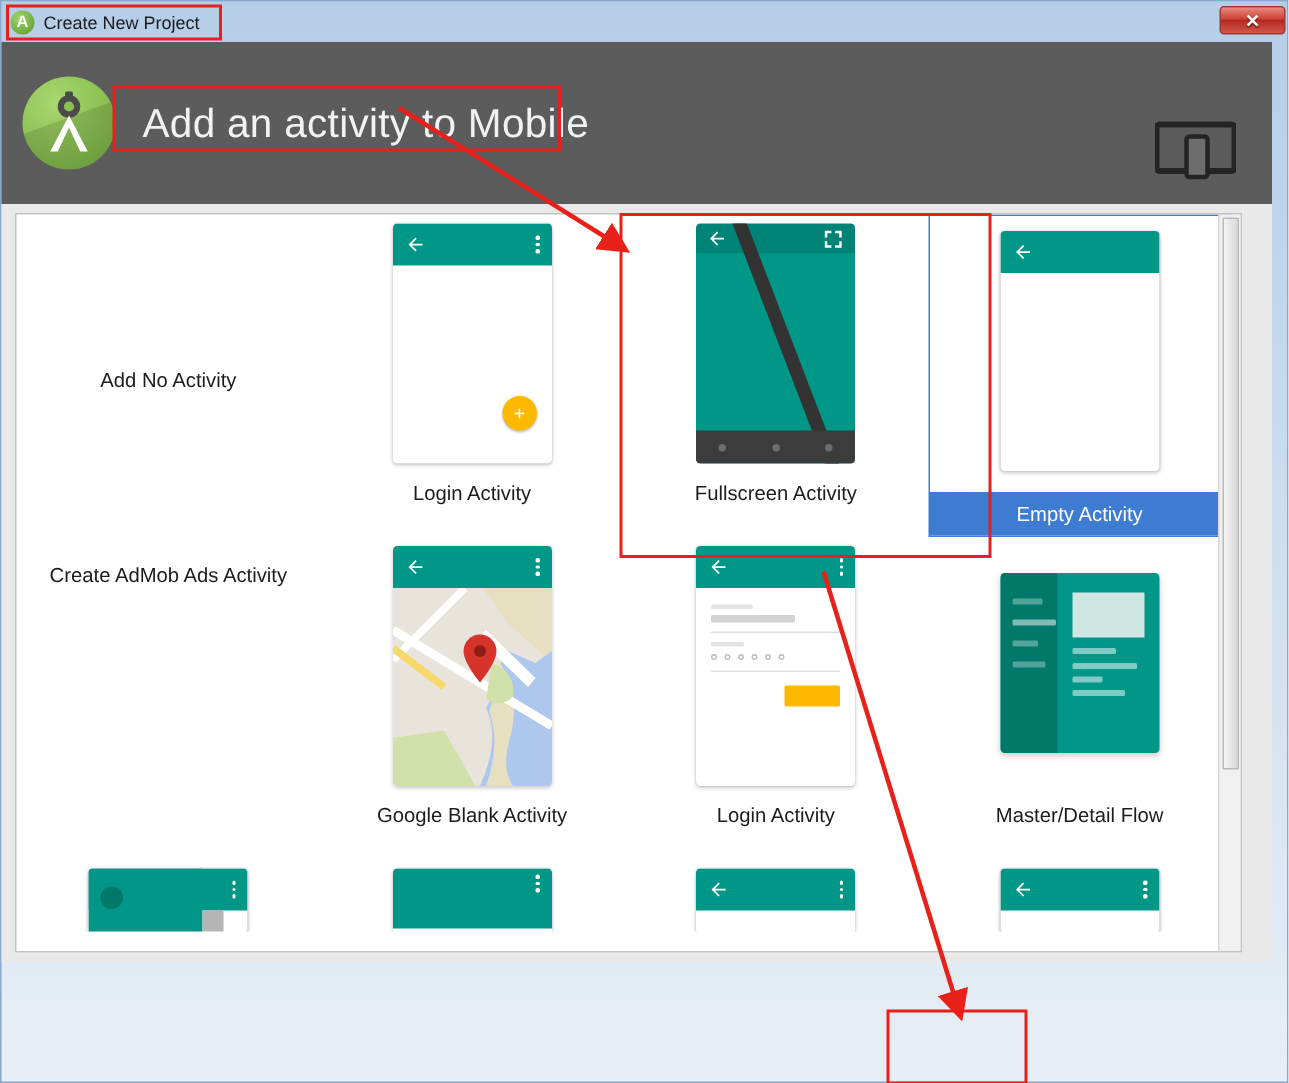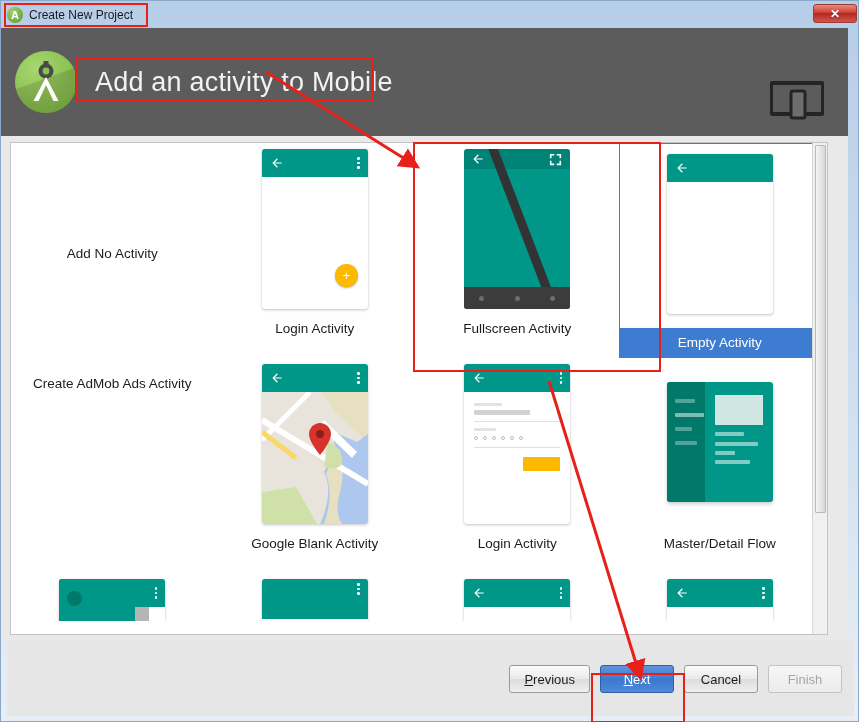--- a/index.html
+++ b/index.html
@@ -507,36 +507,20 @@
         </div>
 
       </div>
 
       <div class="sbar">
         <div class="sthumb"></div>
       </div>
     </div>
   </div>
 
-  <div class="footer">
-    <div class="btnrow">
-      <div class="btn">
-          <span><u>P</u>revious</span>
-        </div>
-      <div class="btn primary">
-          <span><u>N</u>ext</span>
-        </div>
-      <div class="btn">
-          <span>Cancel</span>
-        </div>
-      <div class="btn disabled">
-          <span>Finish</span>
-        </div>
-    </div>
-  </div>
 
   <div class="anno" style="left:3px; top:2px; width:144px; height:24px;"></div>
   <div class="anno" style="left:74px; top:56px; width:299px; height:44px;"></div>
   <div class="anno" style="left:412px; top:141px; width:248px; height:230px;"></div>
   <div class="anno" style="left:590px; top:672px; width:94px; height:50px;"></div>
 
   <svg class="arrow-svg">
     <defs>
       <marker id="ah" markerWidth="7" markerHeight="7" refX="4.2" refY="3.5" orient="auto">
         <path d="M0,0 L7,3.5 L0,7 z" fill="#e8201a"></path>

